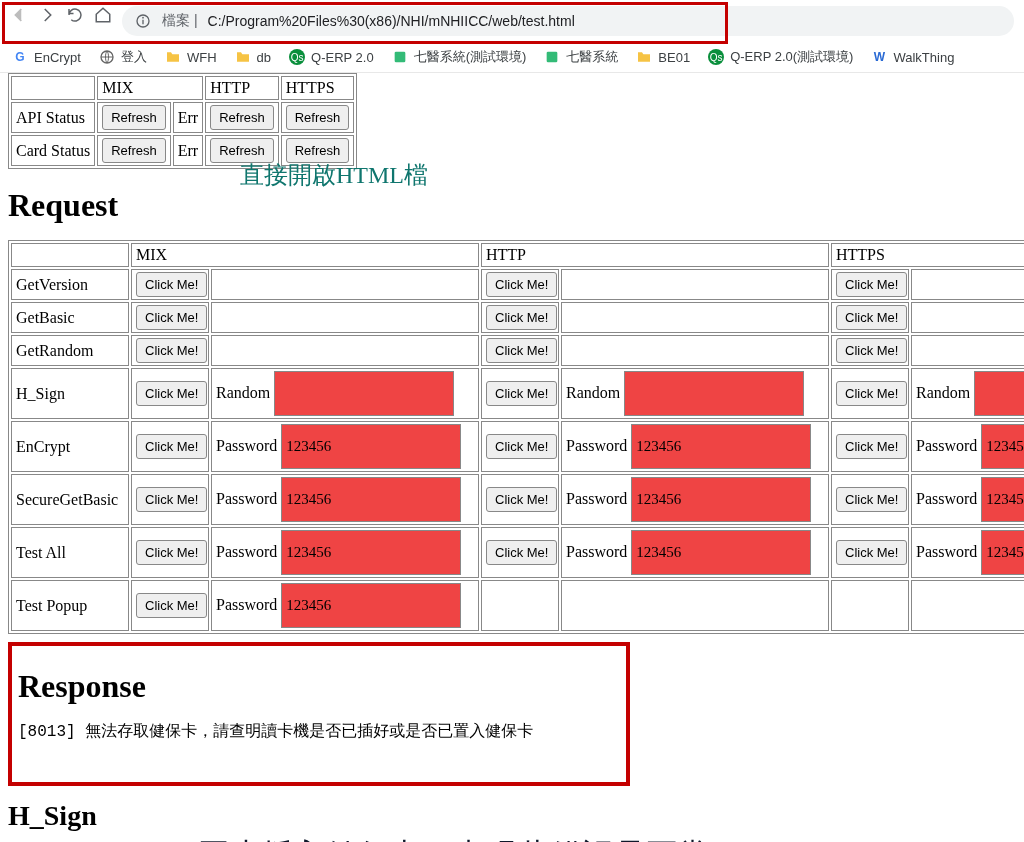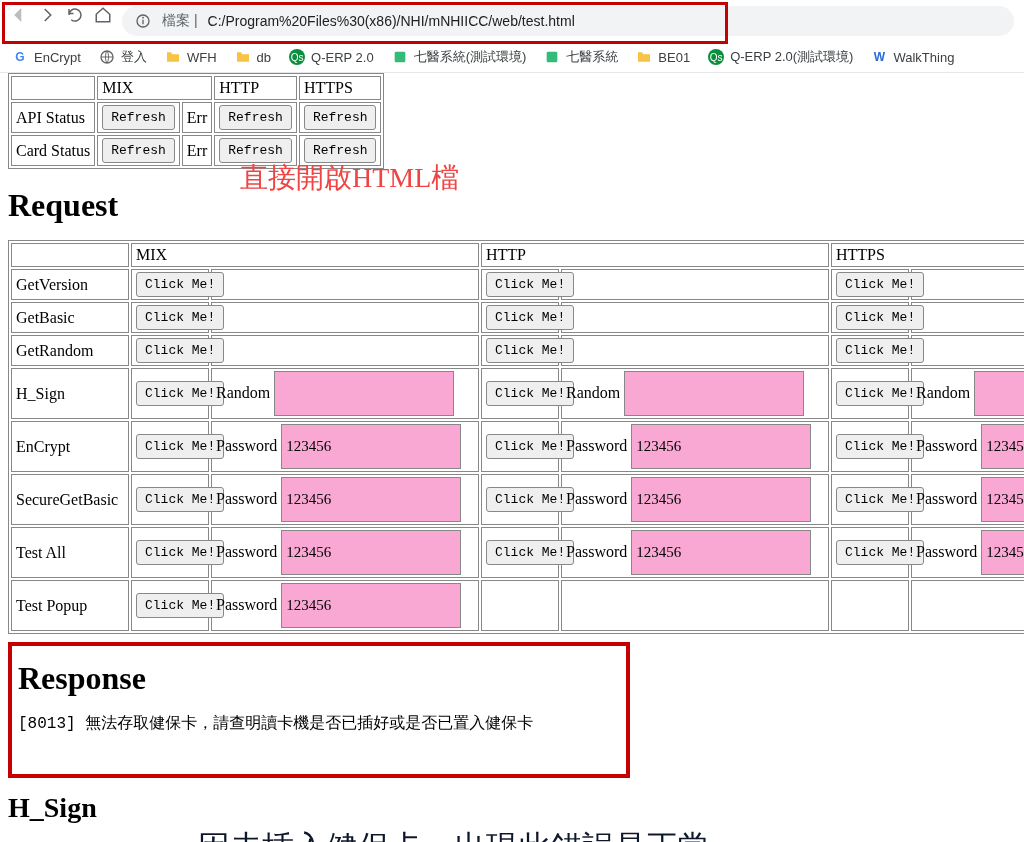--- a/index.html
+++ b/index.html
@@ -87,22 +87,22 @@
     background:#0a8f3c;color:#fff;
     display:inline-flex;align-items:center;justify-content:center;
     font-size:10px;font-family:Arial;
   }
   .w-icon { color:#2a6ad4; font-weight:bold; font-family:Arial; }
   .q7-icon svg { fill:#3b7; }
 
   
   .annotation {
     font-family: "Kaiti TC", "DFKai-SB", "標楷體", serif;
-    color: #ef4444;
-    font-size: 28px;
+    color: #0f766e;
+    font-size: 24px;
   }
   .annotation.top {
     position: absolute;
     left: 240px;
     top: 86px;
   }
 
   
   .page {
     padding: 0 8px 20px 8px;
@@ -135,46 +135,46 @@
     white-space: nowrap;
   }
   table.grid th { text-align: left; font-weight: normal; }
 
   table.req {
     width: 1024px;
     table-layout: fixed;
   }
 
   button.btn {
-    font-family: Liberation Mono, monospace;
+    font-family: Liberation Sans, sans-serif;
     font-size: 13px;
     padding: 4px 8px;
     background: #efefef;
     border: 1px solid #888;
     border-radius: 3px;
     cursor: pointer;
   }
   input.txt {
     font-family: "Times New Roman", serif;
     font-size: 15px;
     padding: 13px 4px;
     border: 1px solid #888;
-    background: #f9a8d4;
+    background: #ef4444;
     width: 170px;
   }
   .field-lbl { margin-right: 4px; }
 
   
   .resp-box {
     border: 4px solid #c40000;
     padding: 6px 6px 40px 6px;
     width: 602px;
     margin-top: 8px;
   }
-  .resp-box h1.section { margin-top: 8px; }
+  .resp-box h1.section { margin-top: 16px; }
   .resp-text {
     font-family: Liberation Mono, monospace;
     font-size: 16px;
   }
 
   .bottom-annotation {
     font-family: "Kaiti TC", "DFKai-SB", "標楷體", serif;
     color: #0f172a;
     font-size: 32px;
     margin-left: 190px;

